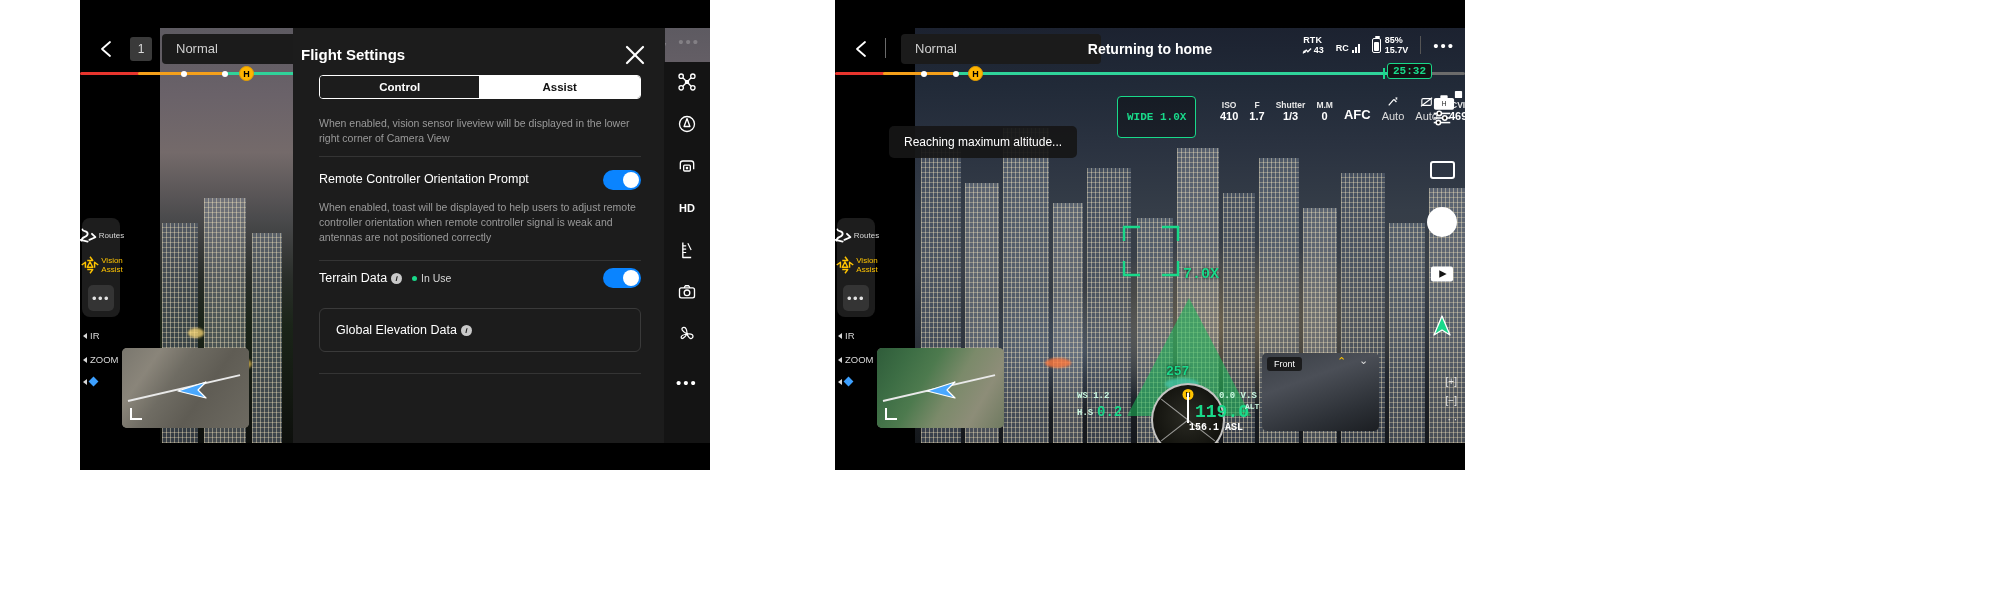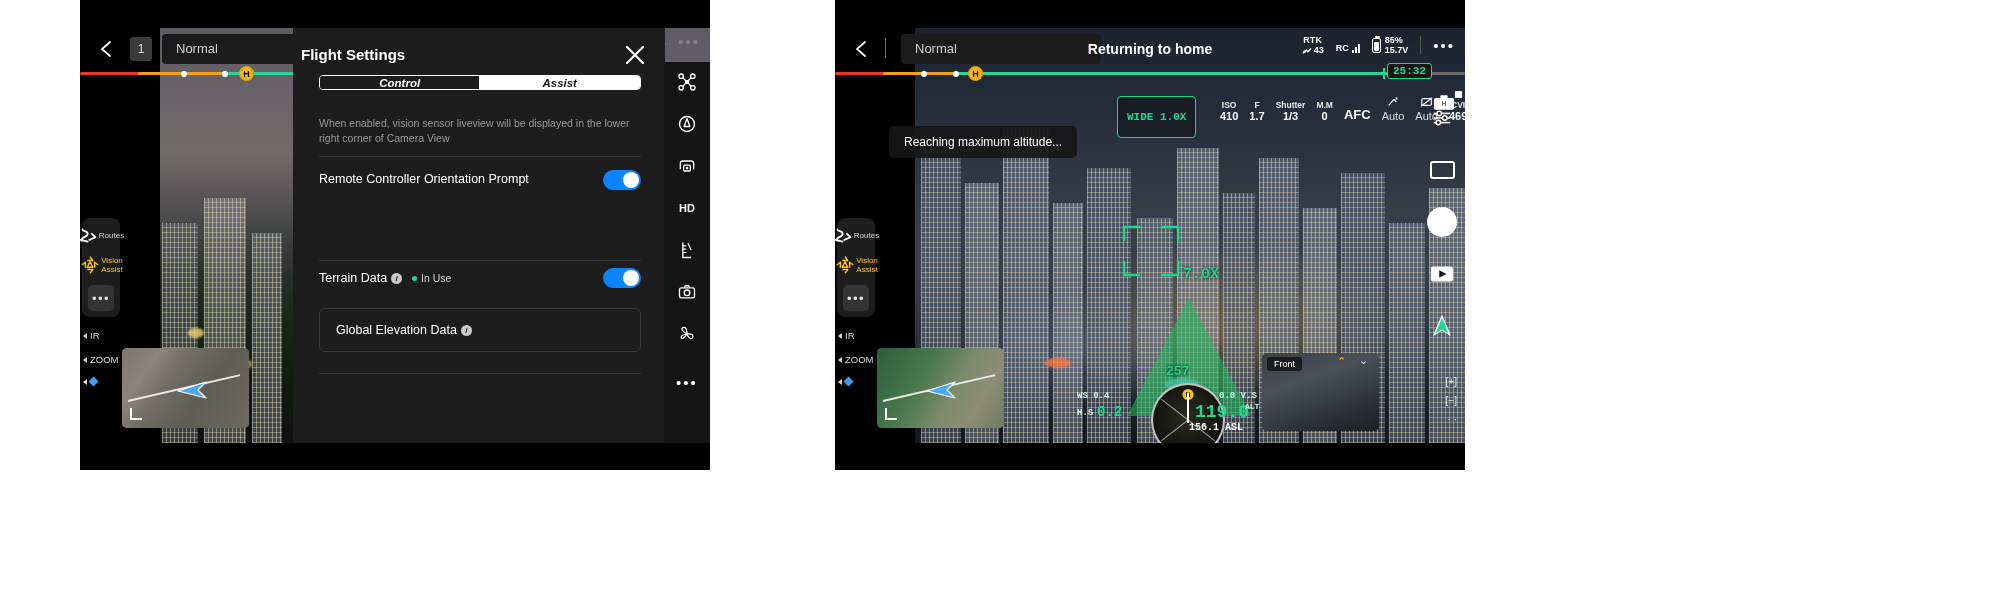--- a/index.html
+++ b/index.html
@@ -160,22 +160,22 @@
   .rec-tile { width:25px; height:18px; border:2px solid #fff; border-radius:3px; }
 
   
   .settings {
     position:absolute; left:213px; top:0; width:372px; bottom:0; background:#1c1c1c;
   }
   .settings-title { position:absolute; left:8px; right:0; top:18px; text-align:left;
     color:#fff; font-size:15px; font-weight:bold; }
   .close-x { position:absolute; right:18px; top:15px; width:24px; height:24px; cursor:pointer; }
   .seg-wrap {
-    position:absolute; left:26px; right:24px; top:47px; height:15px; border:1.6px solid #fff;
-    border-radius:4px; display:flex; overflow:hidden;font-style:italic;
+    position:absolute; left:26px; right:24px; top:47px; height:24px; border:1.6px solid #fff;
+    border-radius:4px; display:flex; overflow:hidden;
   }
   .seg {
     flex:1; display:flex; align-items:center; justify-content:center; cursor:pointer;
     font-size:11.5px; font-weight:bold;
   }
   .seg.sel { background:#1c1c1c; color:#fff; border:1.6px solid #fff; border-radius:3px; margin:-1.6px; }
   .seg.unsel { background:#fff; color:#111; }
 
   .s-desc { position:absolute; left:26px; right:24px; color:#9a9a9a; font-size:10.5px; line-height:1.45; }
   .s-rule { position:absolute; left:26px; right:24px; height:1px; background:#343434; }
@@ -381,20 +381,21 @@
         <div class="seg-wrap">
           <div class="seg sel">Control</div>
           <div class="seg unsel">Assist</div>
         </div>
 
         <div class="s-desc" style="top:88px;">When enabled, vision sensor liveview will be displayed in the lower right corner of Camera View</div>
         <div class="s-rule" style="top:128px;"></div>
 
         <div class="s-head" style="top:144px;">Remote Controller Orientation Prompt</div>
         <div class="toggle" style="right:24px;top:142px;"></div>
+        <div class="s-desc" style="top:172px;">When enabled, toast will be displayed to help users to adjust remote controller orientation when remote controller signal is weak and antennas are not positioned correctly</div>
         <div class="s-rule" style="top:232px;"></div>
 
         <div class="s-head" style="top:243px;">
           <span>Terrain Data</span><span class="info-i">i</span><span class="inuse"><span class="dot"></span><span>In Use</span></span>
         </div>
         <div class="toggle" style="right:24px;top:240px;"></div>
 
         <div class="card" style="top:280px;">
           <span>Global Elevation Data</span>
             <span class="info-i">i</span>
@@ -671,21 +672,21 @@
       <div class="hud-num" style="left:331px;top:336px;font-size:13px;text-shadow:0 0 3px #000;">257</div>
       <div class="compass" style="left:316px;top:355px;">
         <div class="nmark">N</div>
         <div class="tick" style="transform:translateX(-50%) rotate(52deg)"></div>
         <div class="tick" style="transform:translateX(-50%) rotate(-52deg)"></div>
         <div class="tick" style="transform:translateX(-50%) rotate(128deg)"></div>
         <div class="needle"></div>
       </div>
 
       <div class="hud-lbl" style="left:242px;top:363px;font-size:9px;">
-        <span>WS</span> <span>0.4</span>
+        <span>WS</span> <span>1.2</span>
       </div>
       <div class="hud-lbl" style="left:242px;top:380px;font-size:9px;">H.S</div>
       <div class="hud-num" style="left:262px;top:376px;font-size:14px;">0.2</div>
       <div class="hud-lbl" style="left:384px;top:363px;font-size:9px;">
         <span>0.0</span> <span>V.S</span>
       </div>
       <div class="hud-num" style="left:360px;top:374px;font-size:18px;">119.0</div>
       <div class="hud-lbl" style="left:410px;top:374px;font-size:8px;">ALT</div>
       <div class="hud-num" style="left:354px;top:394px;font-size:10px;color:#ffffff;">156.1 ASL</div>
 

